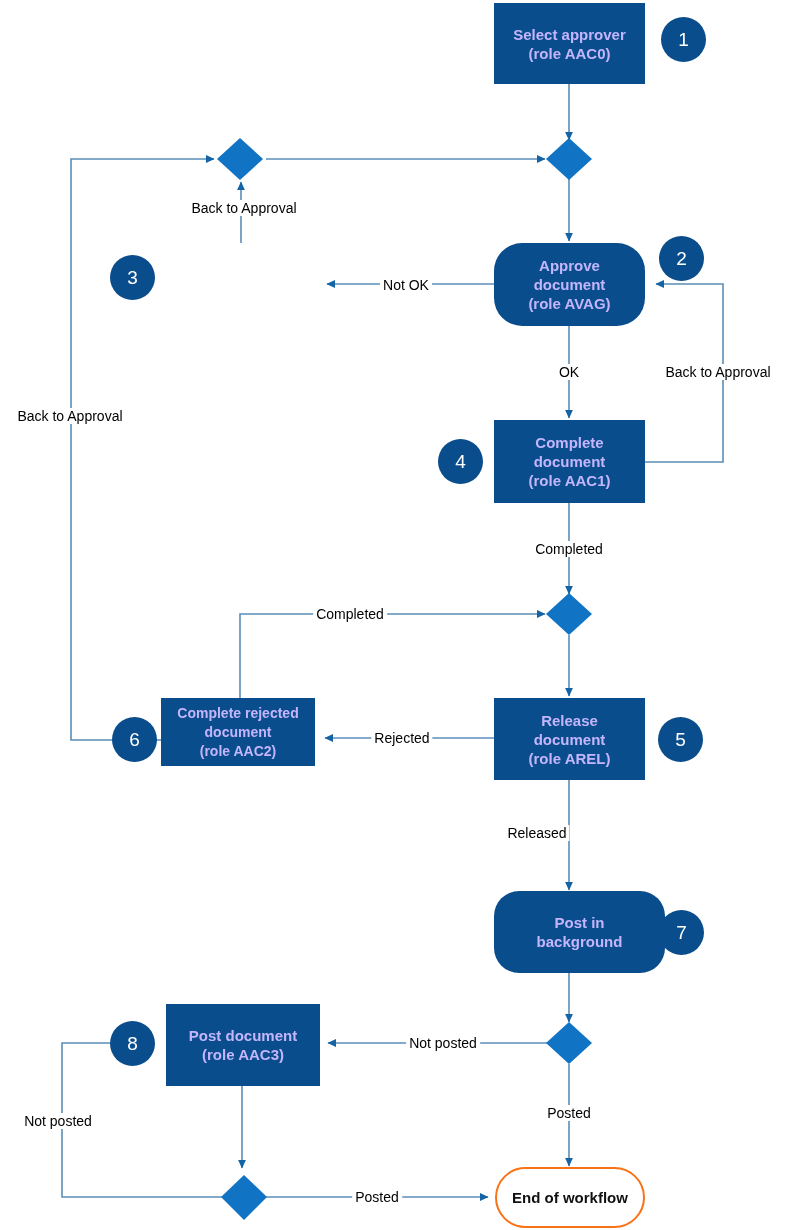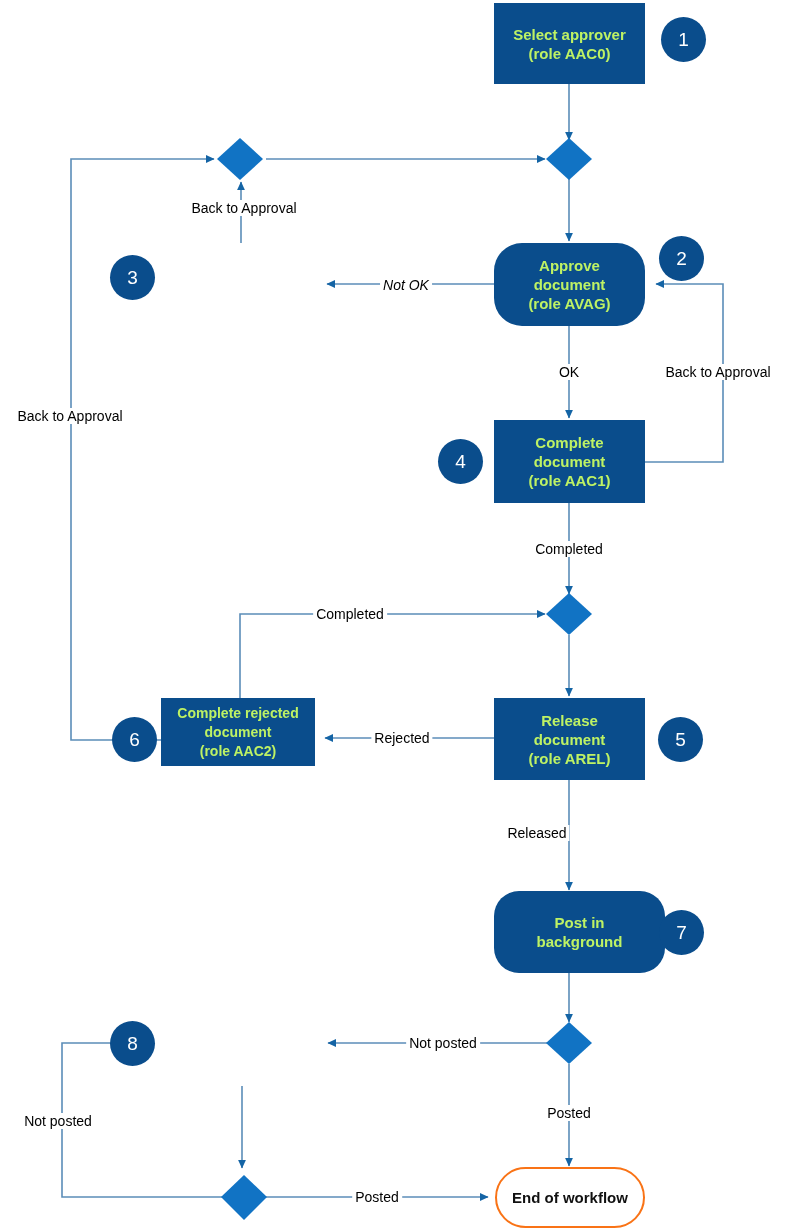--- a/index.html
+++ b/index.html
@@ -24,21 +24,21 @@
     width: 791px;
     height: 1230px;
   }
   .node {
     position: absolute;
     box-sizing: border-box;
     display: flex;
     align-items: center;
     justify-content: center;
     text-align: center;
-    color: #bef264;
+    color: #c4b5fd;
     font-weight: bold;
     font-size: 15px;
     line-height: 19px;
     background: #0a4d8c;
     letter-spacing: 0px;
   }
   .node-label {
     white-space: pre-line;
   }
   .end-node {
@@ -191,31 +191,35 @@
   </div>
 
   <div class="node" style="left:494px; top:891px; width:171px; height:82px;border-radius:25px;">
     <span class="node-label">Post in
 background</span>
   </div>
   <div class="badge" style="left:659px; top:910px;">
     <span>7</span>
   </div>
 
+  <div class="node" style="left:166px; top:1004px; width:154px; height:82px;">
+    <span class="node-label">Post document
+(role AAC3)</span>
+  </div>
   <div class="badge" style="left:110px; top:1021px;">
     <span>8</span>
   </div>
 
   <div class="end-node" style="left:495px; top:1167px; width:150px; height:61px;">
     <span>End of workflow</span>
   </div>
 
   <div class="edge-label el-center" style="left:244px; top:208px;">Back to Approval</div>
 
-  <div class="edge-label el-center" style="left:406px; top:285px;font-style:italic;">Not OK</div>
+  <div class="edge-label el-center" style="left:406px; top:285px;">Not OK</div>
 
   <div class="edge-label el-center" style="left:569px; top:372px;">OK</div>
 
   <div class="edge-label el-center" style="left:718px; top:372px;">Back to Approval</div>
 
   <div class="edge-label el-center" style="left:70px; top:416px;">Back to Approval</div>
 
   <div class="edge-label el-center" style="left:569px; top:549px;">Completed</div>
 
   <div class="edge-label el-center" style="left:350px; top:614px;">Completed</div>

